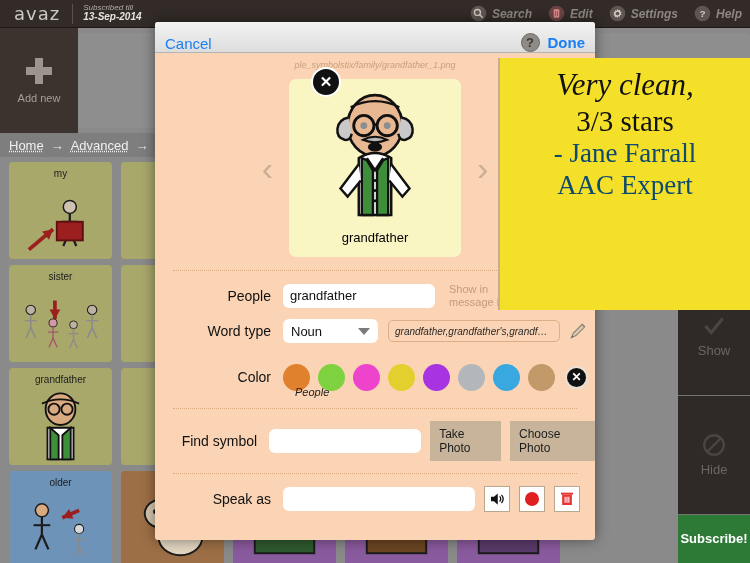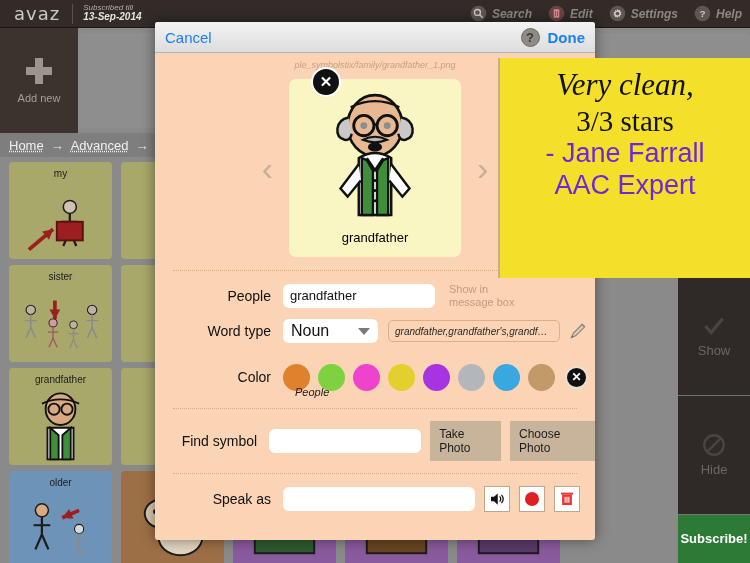--- a/index.html
+++ b/index.html
@@ -103,21 +103,21 @@
 
   
   .modal {
     position: absolute; left: 155px; top: 22px; width: 440px; height: 518px;
     background: #fad4b4; border-radius: 3px; overflow: hidden;
     box-shadow: 0 0 14px rgba(0,0,0,.45); z-index: 20;
   }
   .modal-head {
     height: 31px; background: linear-gradient(#f3f3f3,#dddddd);
     border-bottom: 1px solid #b4b4b4;
-    display: flex; align-items: center; padding: 0 10px;
+    display: flex; align-items: flex-end; padding: 0 10px;
   }
   .m-cancel { color: #1a7ef5; font-size: 15px; }
   .m-right { margin-left: auto; display: flex; align-items: center; }
   .m-help {
     width: 19px; height: 19px; border-radius: 50%;
     background: #8e8a86; color: #3c3835; font-size: 13px; font-weight: bold;
     display: flex; align-items: center; justify-content: center;
     margin-right: 8px; border: 1px solid #6e6a66;
   }
   .m-done { color: #1a7ef5; font-size: 15px; font-weight: bold; }
@@ -157,21 +157,21 @@
   }
   .tinput {
     background: #fff; border: none; border-radius: 6px;
     height: 24px; font-size: 13px; padding: 0 7px;
     font-family: "Liberation Sans", sans-serif; color: #111;
   }
   .hintlbl { font-size: 11px; color: #c39c7c; line-height: 1.15; margin-left: 14px; }
   .select {
     background: #fff; border-radius: 6px; height: 24px; width: 95px;
     display: flex; align-items: center; padding: 0 8px;
-    font-size: 16px; color: #111; position: relative;
+    font-size: 13px; color: #111; position: relative;
   }
   .select .caret {
     margin-left: auto; width: 0; height: 0;
     border-left: 6px solid transparent; border-right: 6px solid transparent;
     border-top: 7px solid #7a7a7a;
   }
   .wordforms {
     margin-left: 10px; border: 1px solid #dcae89; border-radius: 5px;
     height: 22px; width: 172px; display: flex; align-items: center;
     padding: 4px 6px; font-size: 10px; color: #2a2a2a; font-style: italic;
@@ -197,35 +197,35 @@
     padding: 6px 9px; margin-left: 9px;
   }
   .iconbtn {
     width: 26px; height: 26px; background: #fff; border: 1px solid #b9a78e;
     margin-left: 9px; display: flex; align-items: center; justify-content: center;
   }
   .reddot { width: 14px; height: 14px; border-radius: 50%; background: #e02020; }
 
   
   .testimonial {
-    position: absolute; left: 498px; top: 58px; width: 252px; height: 220px;
+    position: absolute; left: 498px; top: 58px; width: 252px; height: 252px;
     background: #f5e029; z-index: 40; padding: 10px 8px 0 8px;
     text-align: center; border-left: 2px solid #c9ad8e;
   }
   .t1 {
     font-family: "Liberation Serif", serif; font-style: italic;
     font-size: 31px; color: #111; line-height: 1.12;
   }
   .t2 {
     font-family: "Liberation Serif", serif; font-size: 29px;
     color: #111; line-height: 1.15; margin-top: 2px;
   }
   .t3 {
-    font-family: Liberation Sans, sans-serif; font-size: 27px;
-    color: #6d28d9; line-height: 1.18;
+    font-family: Liberation Serif, serif; font-size: 27px;
+    color: #0c4a6e; line-height: 1.18;
   }
 </style>
 </head>
 <body>
 
 <div id="app">
 
   <div class="toprest"></div>
 
   <div class="topbar">

